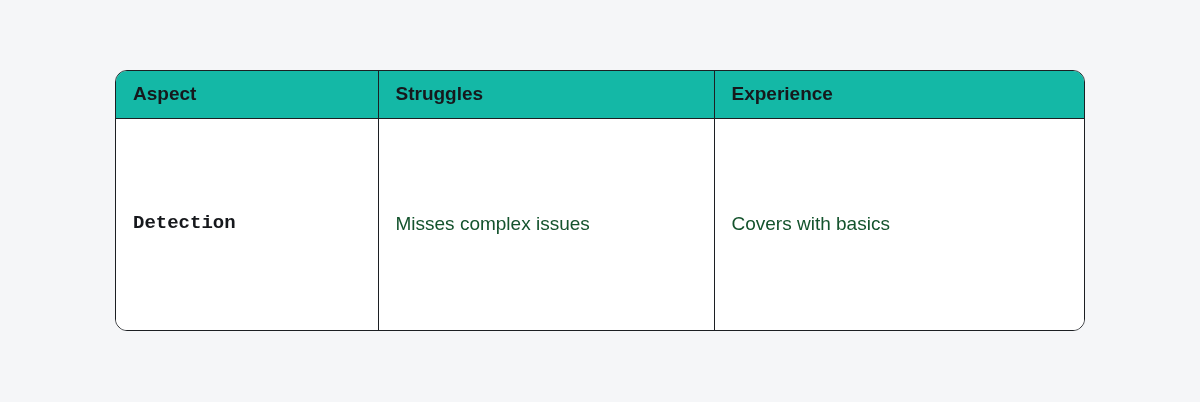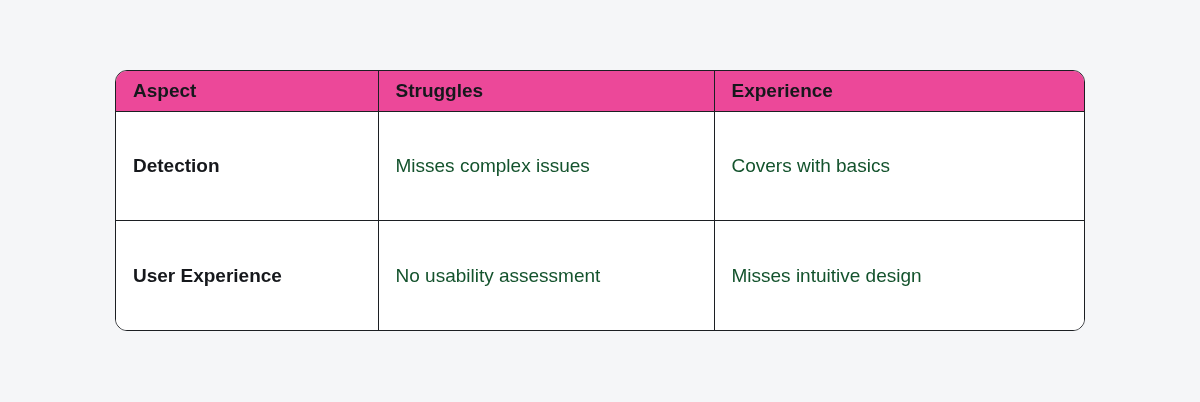--- a/index.html
+++ b/index.html
@@ -40,34 +40,35 @@
     line-height: 1.25;
     border-right: 1px solid #1c1f23;
     border-bottom: 1px solid #1c1f23;
     white-space: nowrap;
     overflow: hidden;
   }
   table.data-table th:last-child,
   table.data-table td:last-child { border-right: none; }
   table.data-table tbody tr:last-child td { border-bottom: none; }
   table.data-table thead th {
-    height: 40px;
-    background: #ec4899;
+    height: 47px;
+    background: #14b8a6;
     font-weight: 700;
     color: #16181c;
   }
   table.data-table tbody td {
     height: 52px;
     background: #ffffff;
     color: #14532d;
     font-weight: 400;
   }
   table.data-table tbody td.aspect-cell {
     font-weight: 700;
     color: #16181c;
+    font-family: Liberation Mono, monospace;
   }
 </style>
 </head>
 <body>
 
 <div class="table-card">
   <table class="data-table">
     <colgroup>
       <col class="c1">
         <col class="c2">
@@ -79,20 +80,15 @@
         <th>Struggles</th>
         <th>Experience</th>
       </tr>
     </thead>
     <tbody>
       <tr>
         <td class="aspect-cell">Detection</td>
         <td>Misses complex issues</td>
         <td>Covers with basics</td>
       </tr>
-      <tr>
-        <td class="aspect-cell">User Experience</td>
-        <td>No usability assessment</td>
-        <td>Misses intuitive design</td>
-      </tr>
     </tbody>
   </table>
 </div>
 
 </body></html>

